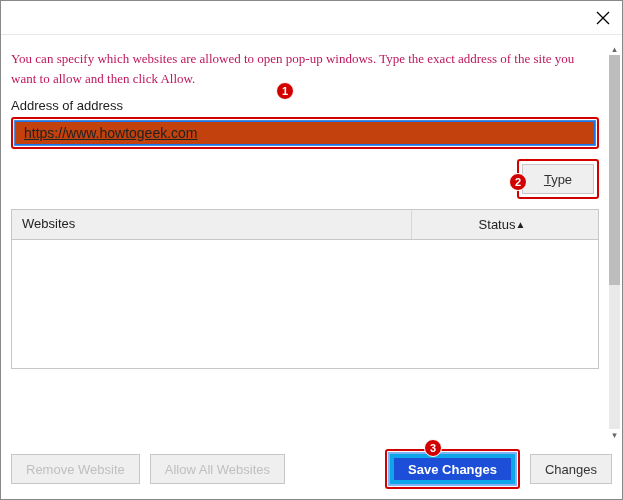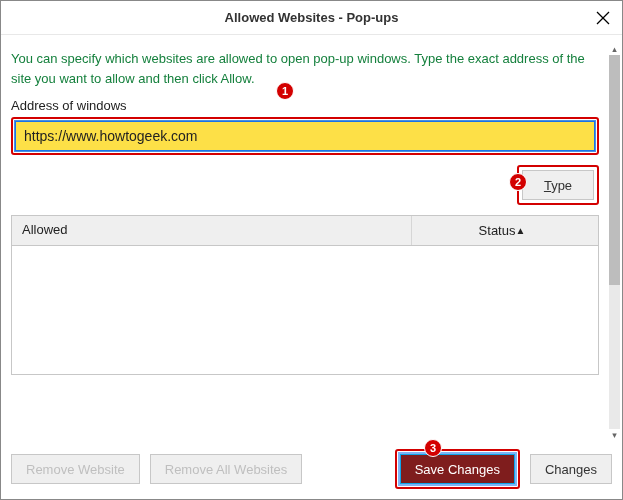--- a/index.html
+++ b/index.html
@@ -29,40 +29,41 @@
       display: flex; align-items: center; justify-content: center;
       cursor: pointer;
     }
     .close-btn svg { stroke: #000; stroke-width: 1.2; }
     .content {
       position: absolute;
       top: 34px; left: 0; right: 13px; 
       bottom: 70px;
       padding: 14px 10px 0 10px;
     }
-    .intro { line-height: 1.5; color: #15803d; }
+    .intro { line-height: 1.5; color: #be185d; font-family: Liberation Serif, serif; }
     .label-row { margin-top: 10px; position: relative; }
     .field-label { font-size: 13px; color: #222; }
 
     .url-wrap {
       position: relative;
       margin-top: 4px;
       border: 2px solid #d30000;
       border-radius: 3px;
       padding: 2px;
     }
     .url-input {
       width: 100%;
-      height: 30px;
+      height: 24px;
       font-size: 14px;
       padding: 4px 8px;
       border: 1px solid #1a73e8;
       outline: 1px solid #4a90e2;
       color: #222;
-      background: #fde047;
+      background: #c2410c;
+      text-decoration: underline;
     }
 
     .allow-row {
       display: flex;
       justify-content: flex-end;
       margin-top: 10px;
       position: relative;
     }
     .allow-wrap {
       border: 2px solid #d30000;
@@ -116,25 +117,25 @@
     }
     .footer-left { display: flex; gap: 10px; }
     .footer-right { display: flex; gap: 10px; align-items: center; position: relative; }
     .save-wrap {
       border: 2px solid #d30000;
       border-radius: 3px;
       padding: 3px;
       position: relative;
     }
     .btn-primary {
-      background: #7f1d1d;
-      border: 1px solid #0ea5e9;
+      background: #1d4ed8;
+      border: 4px solid #0ea5e9;
       color: #fff;
       outline: 2px solid #7fb3f5;
-      font-weight: 400;
+      font-weight: 700;
     }
 
     .badge {
       position: absolute;
       width: 18px; height: 18px;
       background: #d30000;
       color: #fff;
       font-weight: 700;
       font-size: 11px;
       border-radius: 50%;
@@ -155,69 +156,68 @@
     .sb-track { position: absolute; inset: 10px 0 10px 0; background: #e9e9e9; }
     .sb-thumb { position: absolute; top: 10px; left: 0; right: 0; height: 230px; background: #bdbdbd; }
     .sb-arrow { position: absolute; left: 0; right: 0; height: 12px; display: flex; align-items: center; justify-content: center; font-size: 9px; color: #666; }
     .sb-up { top: -2px; }
     .sb-down { bottom: -2px; }
   </style>
 </head>
 <body>
 
 <div class="titlebar">
-  <span class="titlebar-title">Allowed Websites - Pop-ups</span>
   <div class="close-btn">
     <svg viewBox="0 0 14 14" width="14" height="14">
         <line x1="1" y1="1" x2="13" y2="13"></line>
         <line x1="13" y1="1" x2="1" y2="13"></line>
       </svg>
   </div>
 </div>
 
 <div class="content">
   <p class="intro">You can specify which websites are allowed to open pop-up windows. Type the exact address of the site you want to allow and then click Allow.</p>
 
   <div class="label-row">
-    <span class="field-label">Address of windows</span>
+    <span class="field-label">Address of address</span>
   </div>
 
   <div class="url-wrap">
     <input class="url-input" type="text" value="https://www.howtogeek.com" style="">
   </div>
 
   <div class="allow-row">
     <div class="allow-wrap">
       <button class="btn underline-first">Type</button>
     </div>
   </div>
 
   <div class="table">
     <div class="thead">
-      <div class="th th-website">Allowed</div>
+      <div class="th th-website">Websites</div>
       <div class="th th-status">
         <span>Status</span>
         <span class="sort-arrow">▲</span>
       </div>
     </div>
     <div class="tbody"></div>
   </div>
 </div>
 
 <div class="scrollbar">
   <div class="sb-arrow sb-up">▴</div>
   <div class="sb-track"></div>
   <div class="sb-thumb"></div>
   <div class="sb-arrow sb-down">▾</div>
 </div>
 
 <div class="footer">
   <div class="footer-left">
     <button class="btn" disabled="">Remove Website</button>
-    <button class="btn" disabled="">Remove All Websites</button>
+    <button class="btn" disabled="">Allow All Websites</button>
   </div>
   <div class="footer-right">
     <div class="save-wrap">
       <button class="btn btn-primary">Save Changes</button>
     </div>
     <button class="btn">Changes</button>
   </div>
 </div>
 
 <div class="badge badge-1">1</div>

